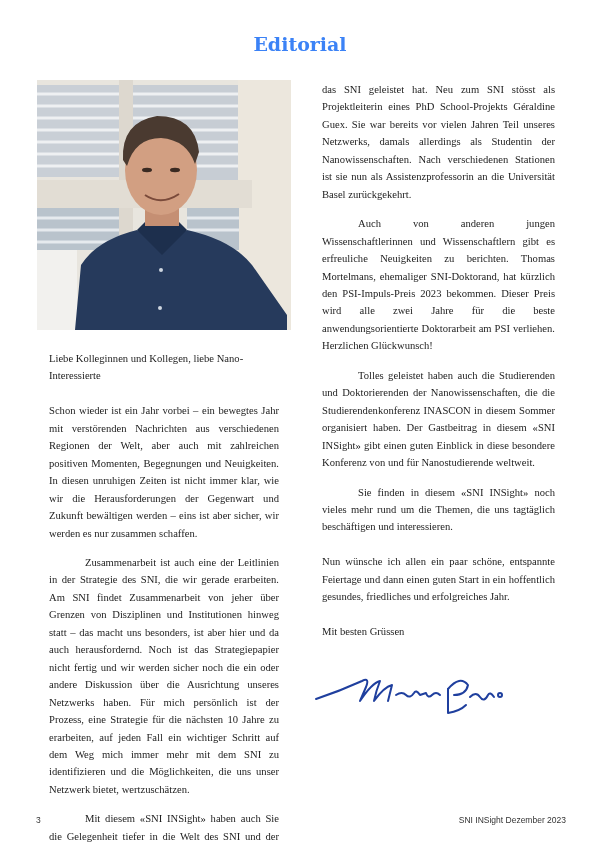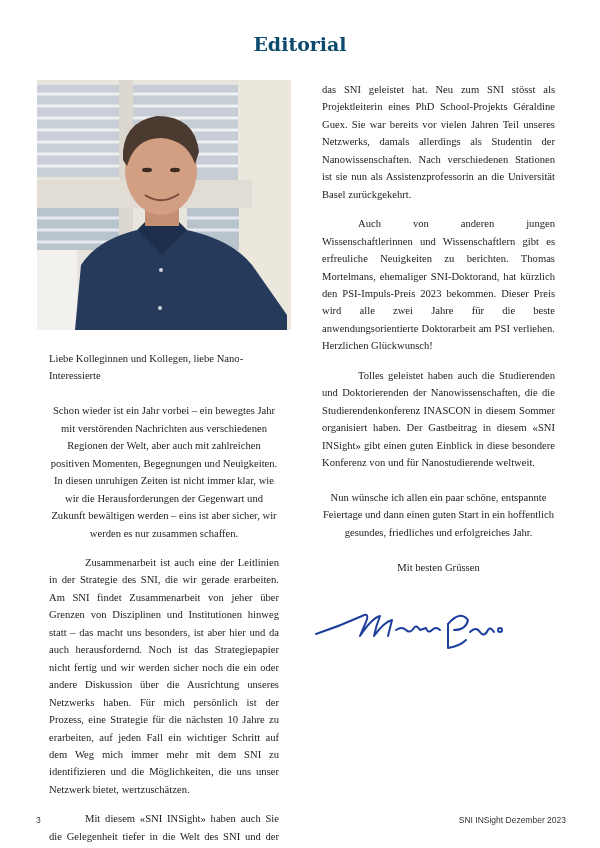--- a/index.html
+++ b/index.html
@@ -2,35 +2,35 @@
 <html><head>
   <meta charset="utf-8">
   <style>
     html, body { margin: 0; padding: 0; }
     body {
       width: 600px; height: 848px; background: #ffffff; position: relative; overflow: hidden;
       font-family: "DejaVu Serif", "Liberation Serif", serif; color: #1a1a1a;
     }
     .title {
       position: absolute; left: 0; top: 33px; width: 600px; text-align: center;
-      font-family: "DejaVu Serif", serif; font-weight: bold; font-size: 19px; letter-spacing: 0px; color: #0c4a6e;
+      font-family: "DejaVu Serif", serif; font-weight: bold; font-size: 19px; letter-spacing: 0px; color: #3b82f6;
     }
     .photo {
       position: absolute; left: 37px; top: 80px; width: 254px; height: 250px; overflow: hidden;
       background: #e9e6df;
     }
     .col {
       position: absolute; font-family: "Liberation Serif", serif; font-size: 10.6px; line-height: 17.45px;
       text-align: justify; hyphens: manual; color: #1c1c1c;
     }
     .col-left { left: 37px; top: 338px; width: 254px; }
     .col-right { left: 310px; top: 69px; width: 257px; }
     .col p { margin: 12px; }
     .col p.indent { text-indent: 36px; }
-    .col p.gap { margin-top: 17.45px; text-align: center; }
+    .col p.gap { margin-top: 17.45px; }
     .greeting { text-align: left; }
     .signature { margin: 20px 0 14px 0; height: 60px; }
     .footer {
       position: absolute; top: 815px; font-family: "Liberation Sans", sans-serif; font-size: 8.5px; color: #333;
     }
     .footer-left { left: 36px; }
     .footer-right { right: 34px; }
   </style>
 </head>
 <body>
@@ -103,20 +103,21 @@
   <p class="gap">Schon wieder ist ein Jahr vorbei – ein bewegtes Jahr mit verstörenden Nachrichten aus verschiedenen Regionen der Welt, aber auch mit zahlreichen positiven Momenten, Begegnungen und Neuigkeiten. In diesen unruhigen Zei­ten ist nicht immer klar, wie wir die Herausforderungen der Gegenwart und Zukunft bewältigen werden – eins ist aber sicher, wir werden es nur zusammen schaffen.</p>
   <p class="indent">Zusammenarbeit ist auch eine der Leitlinien in der Strategie des SNI, die wir gerade erarbeiten. Am SNI findet Zusammenarbeit von jeher über Grenzen von Disziplinen und Institutionen hinweg statt – das macht uns besonders, ist aber hier und da auch herausfordernd. Noch ist das Strategiepapier nicht fertig und wir werden sicher noch die ein oder andere Diskussion über die Aus­richtung unseres Netzwerks haben. Für mich persönlich ist der Prozess, eine Strategie für die nächsten 10 Jahre zu erarbeiten, auf jeden Fall ein wichtiger Schritt auf dem Weg mich immer mehr mit dem SNI zu identifizieren und die Möglichkeiten, die uns unser Netzwerk bietet, wertzuschätzen.</p>
   <p class="indent">Mit diesem «SNI INSight» haben auch Sie die Gelegenheit tiefer in die Welt des SNI und der Nanowis­senschaften einzutauchen. Wir starten mit einem Artikel über die drei Forschenden, die dieses Jahr den Nobelpreis in Chemie bekommen haben. Sie haben mit besonderen Nanokristallen gearbeitet und damit die Tür für zahlrei­che Anwendungen aufgestossen, die teilweise auch im SNI-Netzwerk untersucht werden.</p>
   <p class="indent">Neben Berichten über aktuelle Forschungsprojek­te gibt es auch Information über SNI-Mitglieder. So haben wir unser neues Ehrenmitglied Markus Dürrenberger in­terviewt, der als Experte für Mikroskopie und pensionier­ter Leiter des Nano Imaging Labs wertvolle Beiträge für</p>
 </div>
 
 <div class="col col-right">
   <p>das SNI geleistet hat. Neu zum SNI stösst als Projektlei­terin eines PhD School-Projekts Géraldine Guex. Sie war bereits vor vielen Jahren Teil unseres Netzwerks, damals allerdings als Studentin der Nanowissenschaften. Nach verschiedenen Stationen ist sie nun als Assistenzprofes­sorin an die Universität Basel zurückgekehrt.</p>
   <p class="indent">Auch von anderen jungen Wissenschaftlerinnen und Wissenschaftlern gibt es erfreuliche Neuigkeiten zu berichten. Thomas Mortelmans, ehemaliger SNI-Doktorand, hat kürzlich den PSI-Impuls-Preis 2023 be­kommen. Dieser Preis wird alle zwei Jahre für die beste anwendungsorientierte Doktorarbeit am PSI verliehen. Herzlichen Glückwunsch!</p>
   <p class="indent">Tolles geleistet haben auch die Studierenden und Doktorierenden der Nanowissenschaften, die die Studie­rendenkonferenz INASCON in diesem Sommer organi­siert haben. Der Gastbeitrag in diesem «SNI INSight» gibt einen guten Einblick in diese besondere Konferenz von und für Nanostudierende weltweit.</p>
+  <p class="indent">Sie finden in diesem «SNI INSight» noch vieles mehr rund um die Themen, die uns tagtäglich beschäfti­gen und interessieren.</p>
   <p class="gap">Nun wünsche ich allen ein paar schöne, entspannte Feiertage und dann einen guten Start in ein hoffentlich gesundes, friedliches und erfolgreiches Jahr.</p>
   <p class="gap greeting">Mit besten Grüssen</p>
   <div class="signature">
     <svg width="200" height="60" viewBox="0 0 200 60" xmlns="http://www.w3.org/2000/svg">
       <g fill="none" stroke="#1f3f9e" stroke-width="2" stroke-linecap="round" stroke-linejoin="round">
         <path d="M6 38 Q30 30 52 20 Q60 16 56 26 L50 40 Q62 22 70 20 Q66 30 64 40 Q74 26 82 24 L78 40"></path>
         <path d="M86 34 Q92 30 96 34 Q100 38 104 32 Q106 28 110 34 L116 32 Q118 38 122 34 Q126 30 130 34"></path>
         <path d="M138 28 Q150 14 158 24 Q156 34 144 34"></path>
         <path d="M138 28 L138 52 Q150 50 156 44"></path>
         <path d="M160 36 Q166 30 170 36 Q174 42 178 34 Q180 30 184 36"></path>

